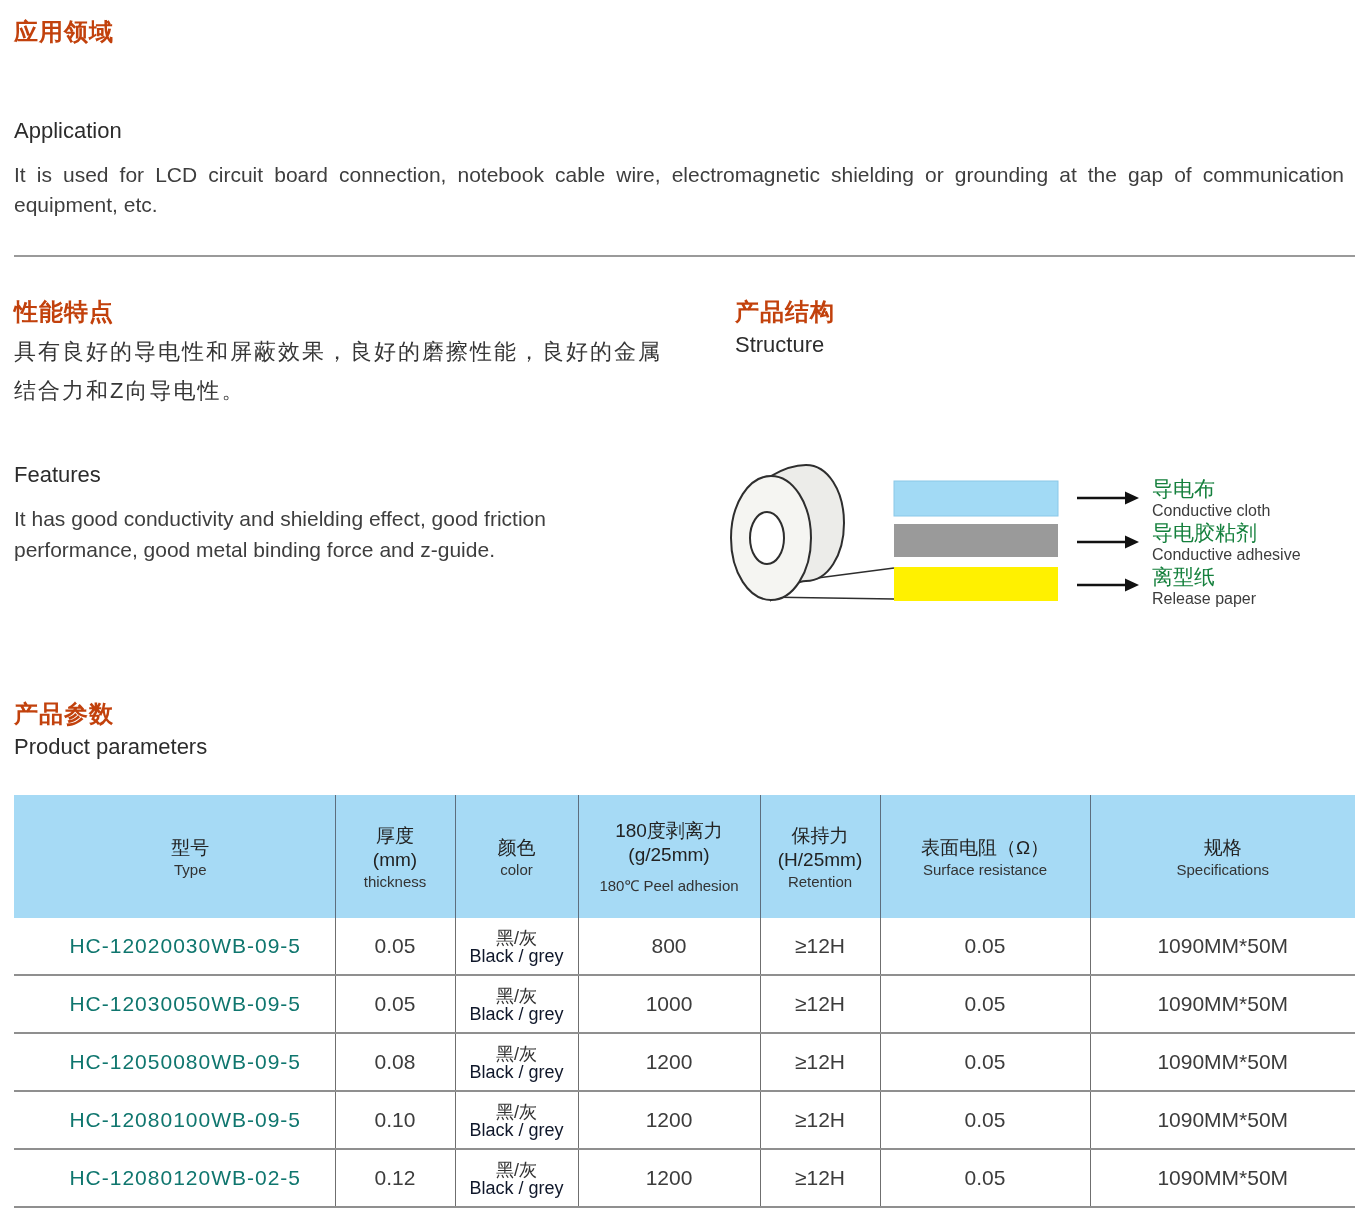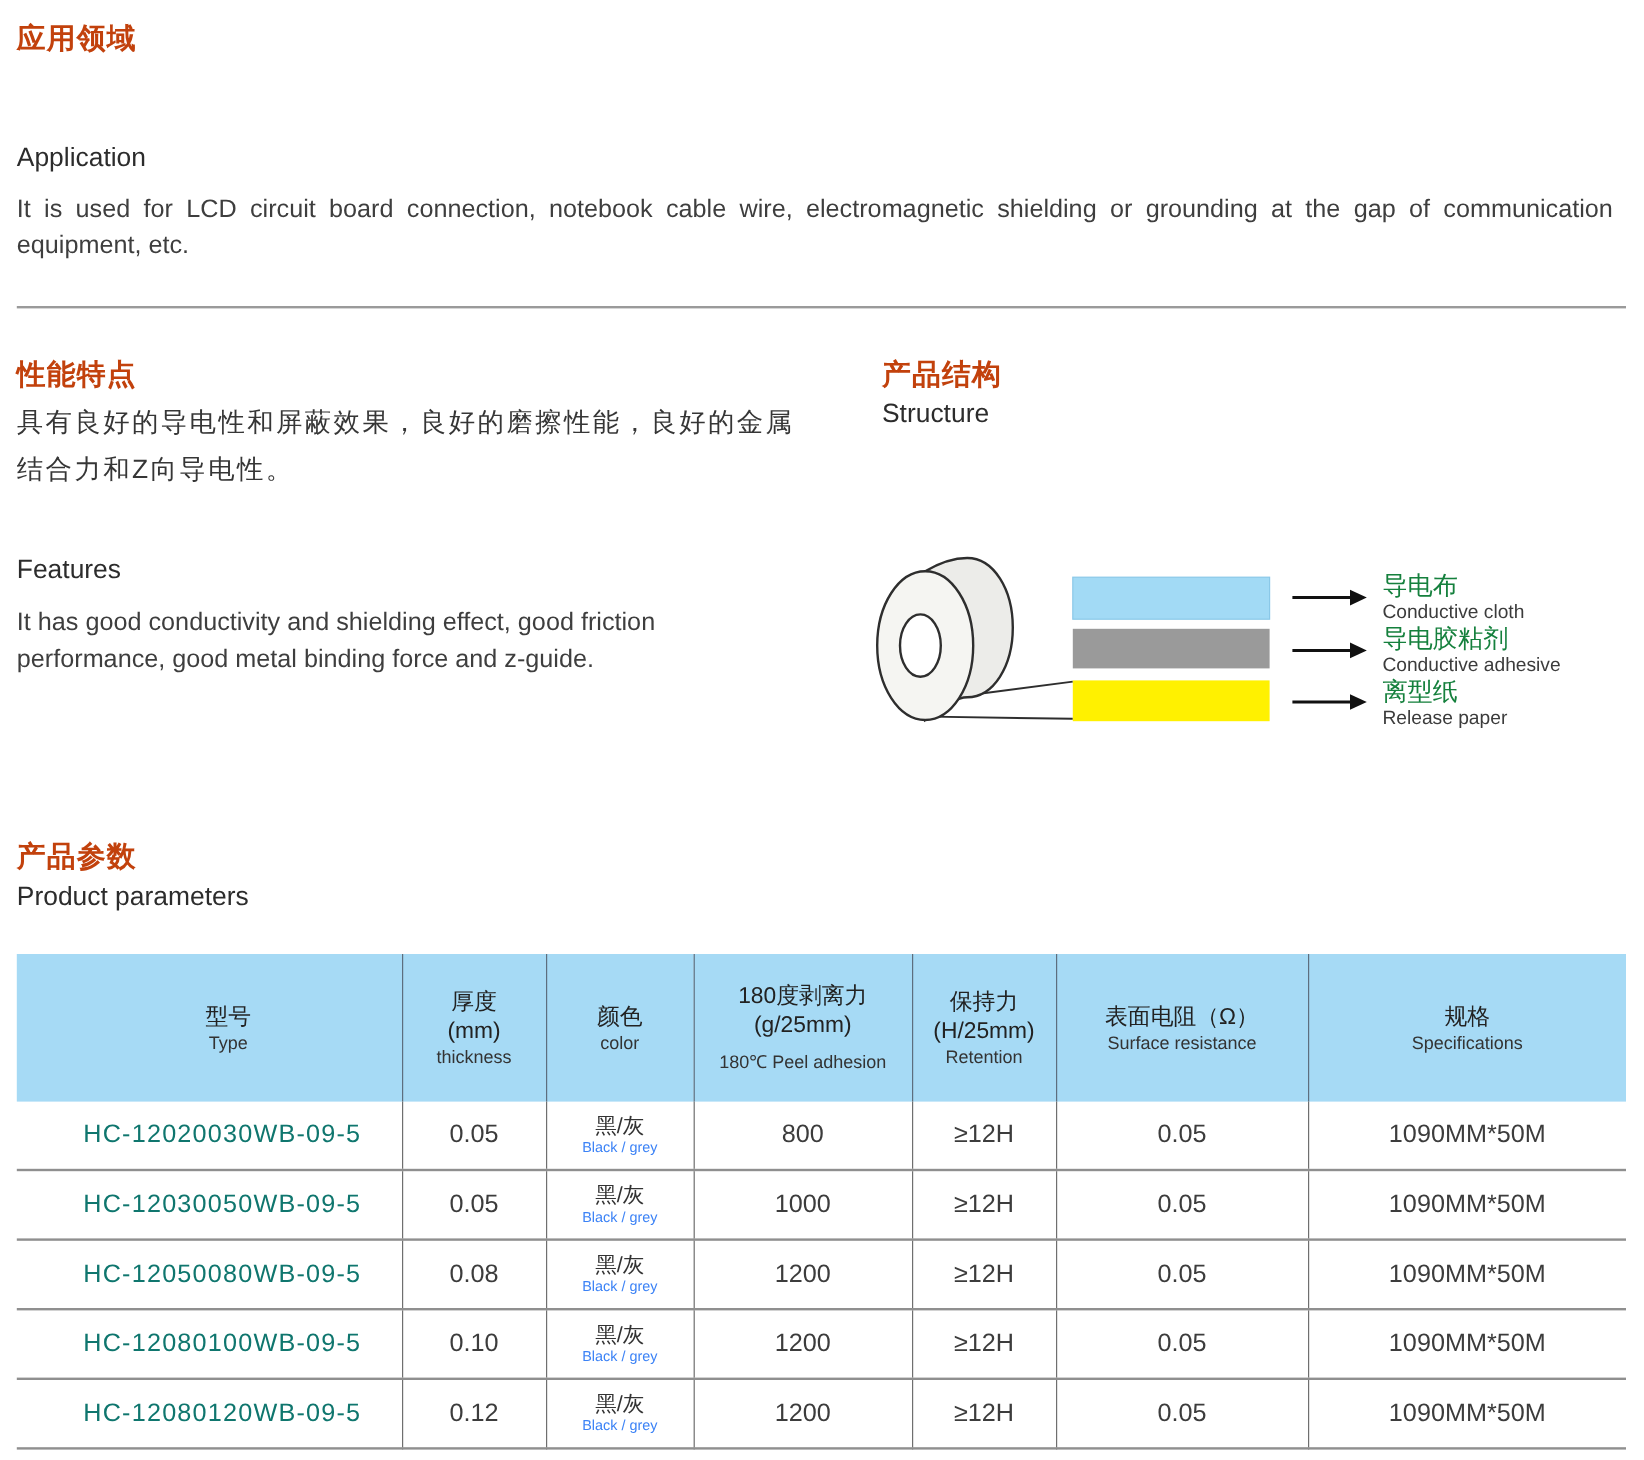--- a/index.html
+++ b/index.html
@@ -55,21 +55,21 @@
   }
   table.params tbody td:first-child{border-left:none;}
   table.params tbody tr{border-bottom:2px solid #8f8f8f;}
   .th-zh{font-size:19px;color:#222;line-height:25px;}
   .th-unit{font-size:19px;color:#222;line-height:24px;}
   .th-en{font-size:15px;color:#333;line-height:19px;}
   .th-en-gap{margin-top:9px;}
   .td-type{font-size:21px;color:#0f766e;text-align:center;padding-left:22px !important;letter-spacing:1px;}
   .td-num{font-size:21px;color:#3c3c3c;}
   .td-color .zh{font-size:18px;line-height:20px;color:#333;}
-  .td-color .en{font-size:12px;line-height:16px;color:#3b82f6;text-align:center;}
+  .td-color .en{font-size:18px;line-height:16px;color:#0f172a;text-align:center;}
 </style>
 </head>
 <body>
 
 <div class="page">
 
   <div class="abs h-zh" id="app-title-zh">应用领域</div>
   <div class="abs h-en" id="app-title-en">Application</div>
   <div class="abs p-en" id="app-body-en">It is used for LCD circuit board connection, notebook cable wire, electromagnetic shielding or grounding at the gap of communication equipment, etc.</div>
 
@@ -215,21 +215,21 @@
           <td class="td-color">
             <div class="zh">黑/灰</div>
             <div class="en">Black / grey</div>
           </td>
           <td class="td-num">1200</td>
           <td class="td-num">≥12H</td>
           <td class="td-num">0.05</td>
           <td class="td-num">1090MM*50M</td>
         </tr>
         <tr>
-          <td class="td-type">HC-12080120WB-09-5</td>
+          <td class="td-type">HC-12080120WB-02-5</td>
           <td class="td-num">0.12</td>
           <td class="td-color">
             <div class="zh">黑/灰</div>
             <div class="en">Black / grey</div>
           </td>
           <td class="td-num">1200</td>
           <td class="td-num">≥12H</td>
           <td class="td-num">0.05</td>
           <td class="td-num">1090MM*50M</td>
         </tr>

